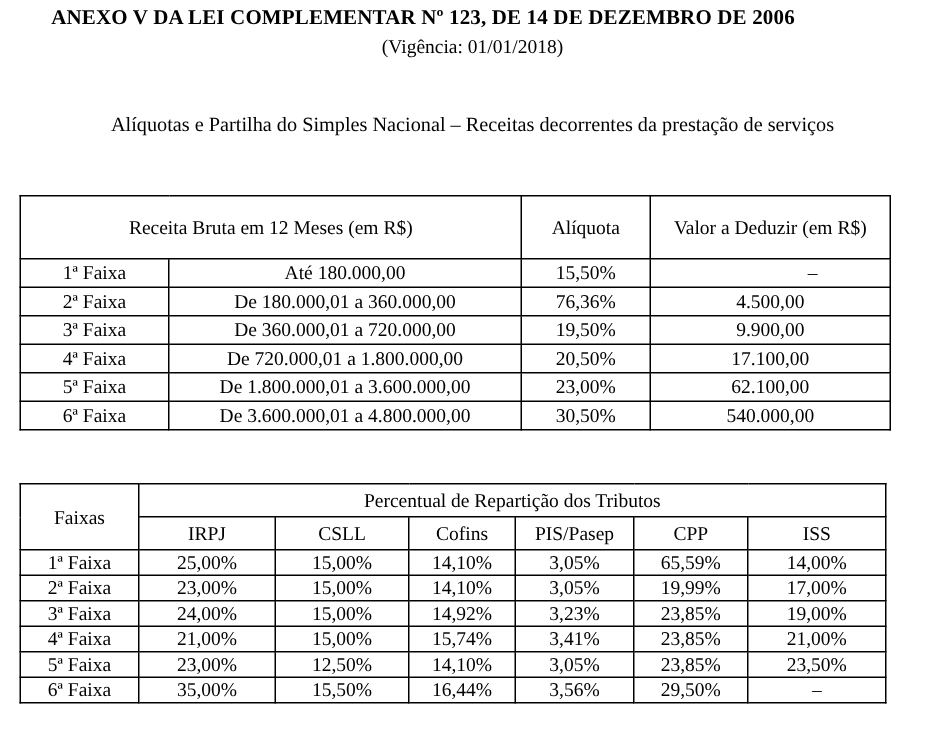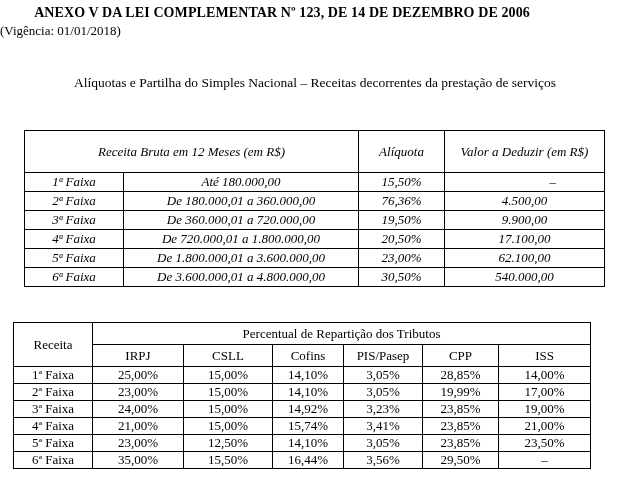--- a/index.html
+++ b/index.html
@@ -11,42 +11,42 @@
     position: relative;
     overflow: hidden;
   }
   .title {
     position: absolute; top: 5px; left: 0; width: 564px;
     text-align: center; font-weight: bold; font-size: 14px;
     letter-spacing: 0.1px;
   }
   .subtitle {
     position: absolute; top: 23px; left: 0; width: 630px;
-    text-align: left; font-size: 13px;
+    text-align: center; font-size: 13px;
   }
   .intro {
     position: absolute; top: 74px; left: 0; width: 630px;
     text-align: center; font-size: 13.5px; line-height: 18px;
   }
   table {
     border-collapse: collapse;
     table-layout: fixed;
     position: absolute;
     font-size: 13px;
   }
   td, th {
     border: 1px solid #000;
     text-align: center;
     vertical-align: middle;
     padding: 0 2px;
     font-weight: normal;
     overflow: hidden;
     white-space: nowrap;
   }
-  #table1 { left: 24px; top: 130px; width: 580px; font-style: italic; }
+  #table1 { left: 13px; top: 130px; width: 580px; }
   #table1 .hdr-row { height: 42px; }
   #table1 .data-row { height: 19px; }
   #table1 .deduzir-hdr { line-height: 17px; white-space: normal; margin-top: 16px; }
   #table1 .dash-right { text-align: right; padding-right: 48px; }
   #table2 { left: 13px; top: 322px; width: 577px; }
   #table2 .hdr-row { height: 22px; }
   #table2 .data-row { height: 17px; }
   .footer {
     position: absolute; top: 477px; left: 0; width: 592px;
     text-align: right;
@@ -121,38 +121,38 @@
       <col style="width:79px">
       <col style="width:91px">
       <col style="width:89px">
       <col style="width:71px">
       <col style="width:79px">
       <col style="width:76px">
       <col style="width:92px">
     </colgroup>
   <tbody>
       <tr class="hdr-row">
-    <td rowspan="2">Receita</td>
+    <td rowspan="2">Faixas</td>
     <td colspan="6">Percentual de Repartição dos Tributos</td>
   </tr>
   <tr class="hdr-row">
     <td>IRPJ</td>
     <td>CSLL</td>
     <td>Cofins</td>
     <td>PIS/Pasep</td>
     <td>CPP</td>
     <td>ISS</td>
   </tr>
   <tr class="data-row">
     <td>1ª Faixa</td>
     <td>25,00%</td>
     <td>15,00%</td>
     <td>14,10%</td>
     <td>3,05%</td>
-    <td>28,85%</td>
+    <td>65,59%</td>
     <td>14,00%</td>
   </tr>
   <tr class="data-row">
     <td>2ª Faixa</td>
     <td>23,00%</td>
     <td>15,00%</td>
     <td>14,10%</td>
     <td>3,05%</td>
     <td>19,99%</td>
     <td>17,00%</td>

